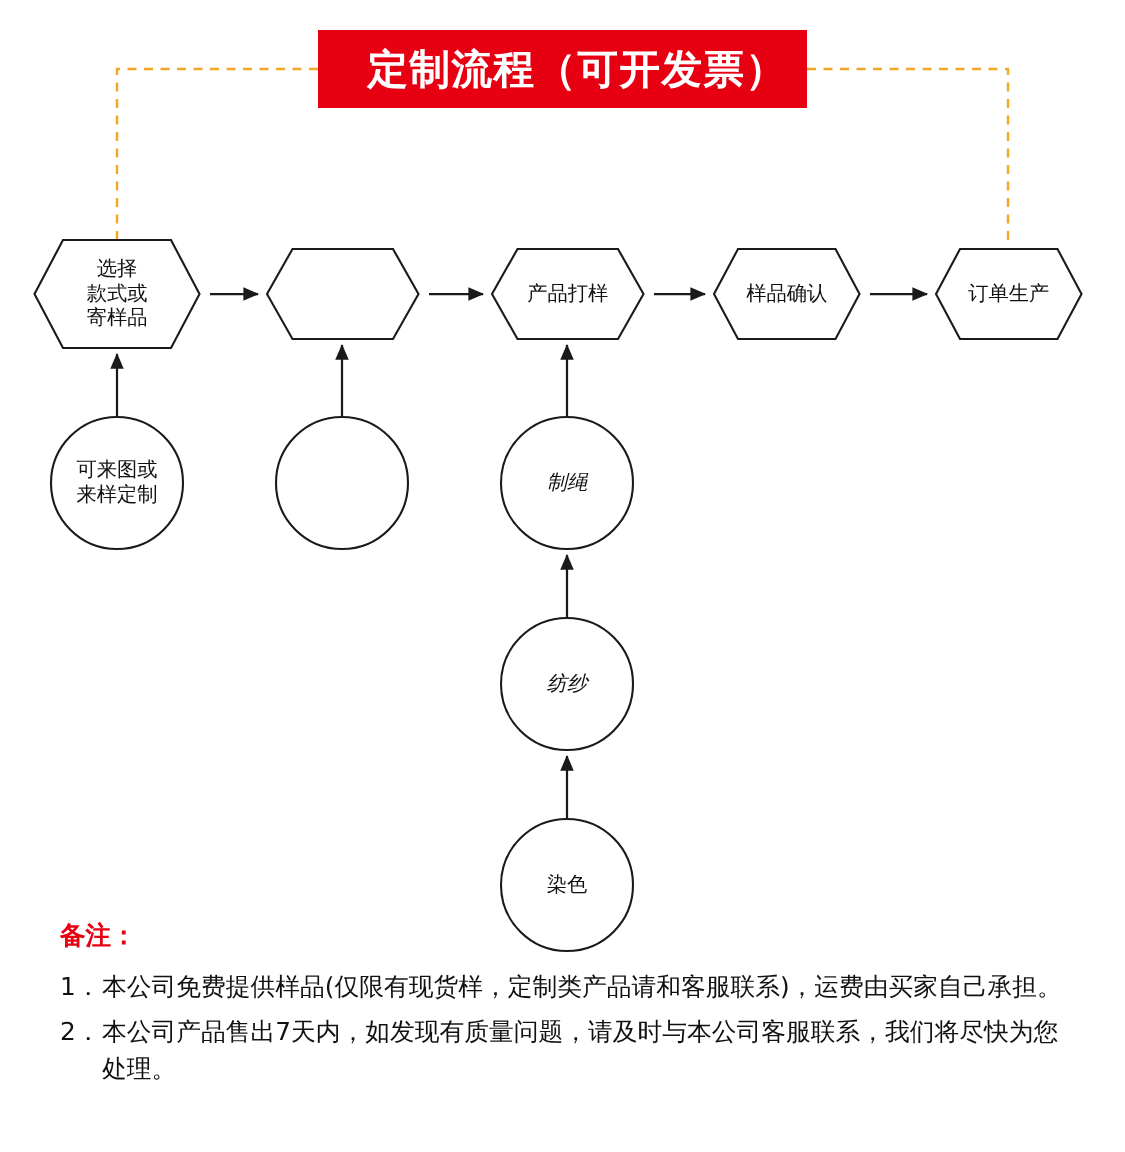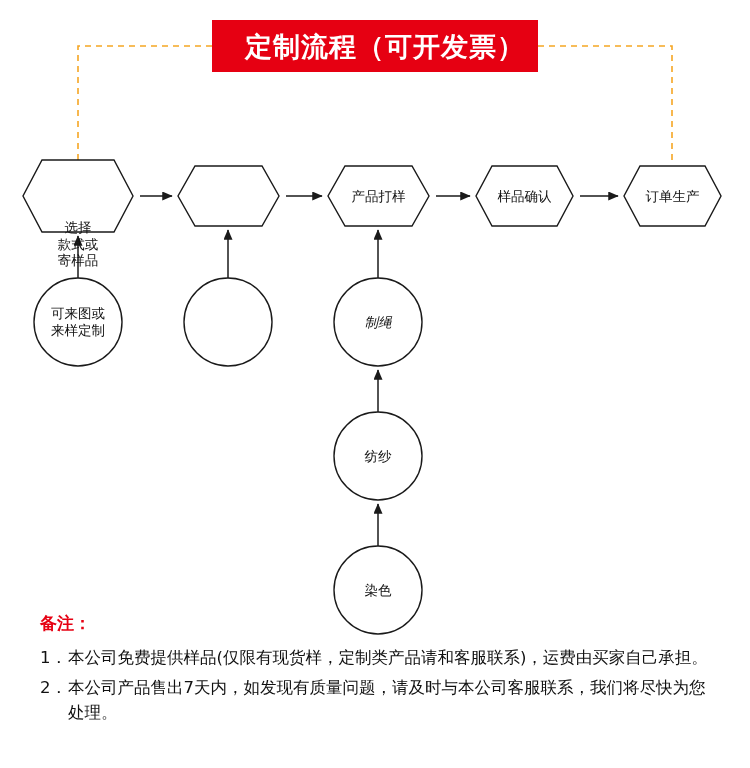--- a/index.html
+++ b/index.html
@@ -150,31 +150,31 @@
       <line x1="378" y1="278" x2="378" y2="230"></line>
       <line x1="378" y1="412" x2="378" y2="370"></line>
       <line x1="378" y1="546" x2="378" y2="504"></line>
     </g>
   </svg>
 
   <div class="title-banner">
     <span>定制流程（可开发票）</span>
   </div>
 
-  <div class="node-label hex-label" style="left:23px; top:160px; width:110px; height:72px;margin-top:48px;">选择
+  <div class="node-label hex-label" style="left:23px; top:160px; width:110px; height:72px;">选择
 款式或
 寄样品</div>
   <div class="node-label hex-label" style="left:328px; top:166px; width:101px; height:60px;text-align:right;">产品打样</div>
   <div class="node-label hex-label" style="left:476px; top:166px; width:97px; height:60px;">样品确认</div>
   <div class="node-label circle-label" style="left:34px; top:278px; width:88px; height:88px;">可来图或
 来样定制</div>
 
   <div class="node-label hex-label" style="left:624px; top:166px; width:97px; height:60px;">订单生产</div>
   <div class="node-label circle-label" style="left:334px; top:278px; width:88px; height:88px;font-style:italic;">制绳</div>
-  <div class="node-label circle-label" style="left:334px; top:412px; width:88px; height:88px;">纺纱</div>
+  <div class="node-label circle-label" style="left:334px; top:412px; width:88px; height:88px;font-style:italic;">纺纱</div>
   <div class="node-label circle-label" style="left:334px; top:546px; width:88px; height:88px;">染色</div>
 
   <div class="notes">
     <div class="notes-title">备注：</div>
     <div class="note-item">
       <div class="note-num">1．</div>
       <div class="note-text">本公司免费提供样品(仅限有现货样，定制类产品请和客服联系)，运费由买家自己承担。</div>
     </div>
     <div class="note-item">
       <div class="note-num">2．</div>

